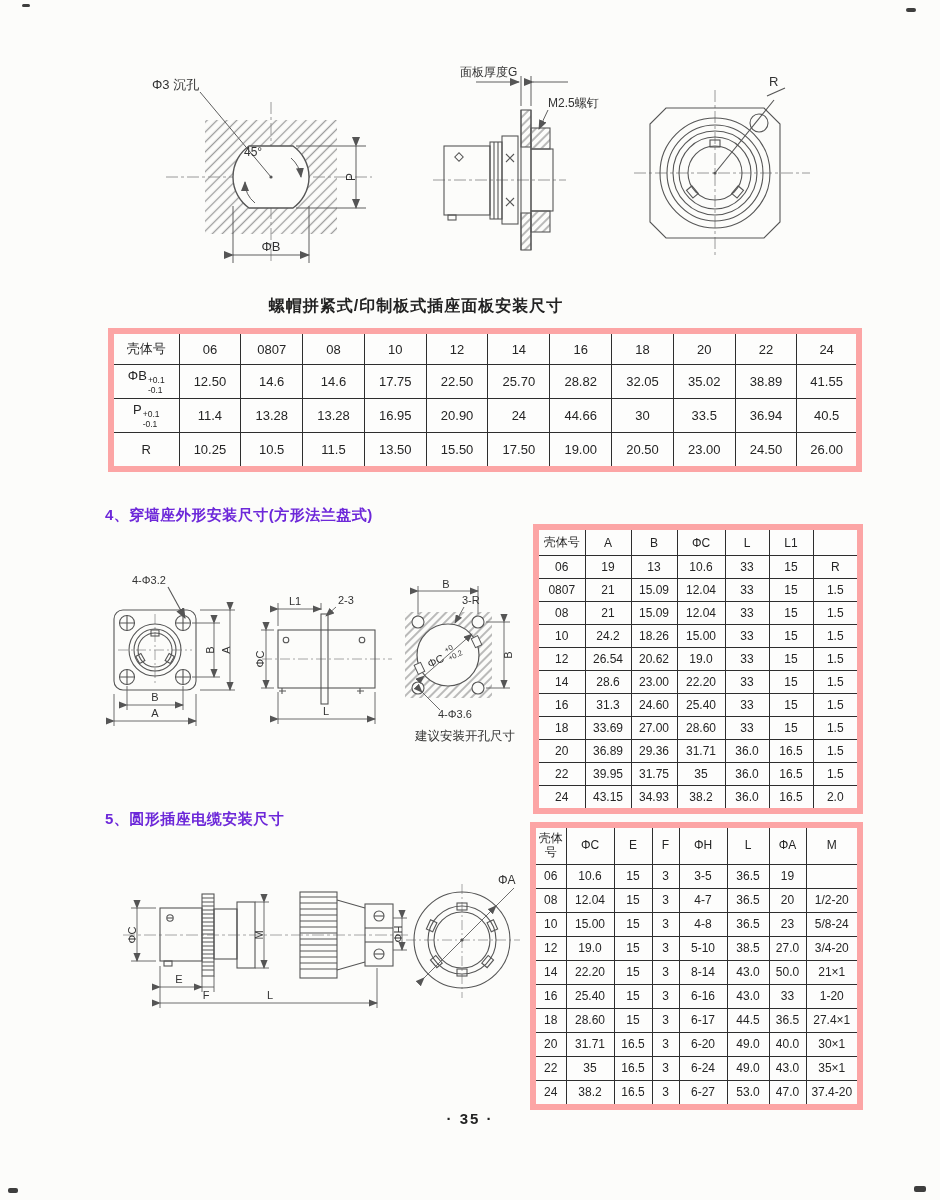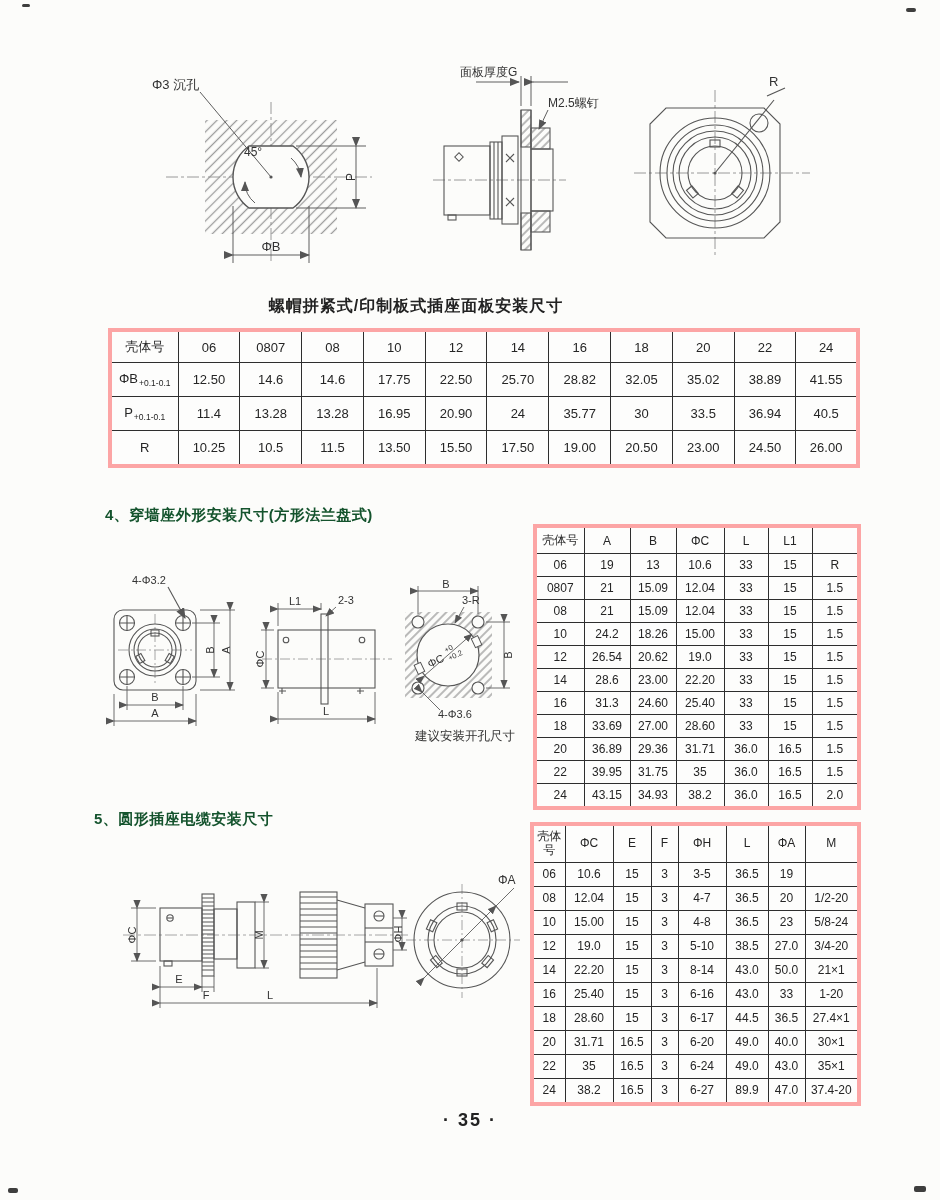--- a/index.html
+++ b/index.html
@@ -3,41 +3,41 @@
 <meta charset="utf-8">
 <style>
   html,body{margin:0;padding:0;background:#e8e8e8;}
   .page{position:relative;width:940px;height:1200px;background:#fcfcfa;overflow:hidden;
         font-family:"Liberation Sans",sans-serif;color:#2b2b2b;}
   .abs{position:absolute;}
   .speck{position:absolute;background:#1c1c1c;border-radius:2px;opacity:.85;}
 
   .tbl-title{left:0;top:296px;width:832px;text-align:center;font-size:16px;font-weight:bold;
              letter-spacing:1px;color:#222;}
-  .sec-head{font-size:15px;color:#14532d;letter-spacing:.5px;font-weight:600;}
+  .sec-head{font-size:15px;color:#6d28d9;letter-spacing:.5px;font-weight:600;}
 
   table.dtab{border-collapse:collapse;table-layout:fixed;background:#fdfdfc;}
   table.dtab td{border:1px solid #2e2e2e;text-align:center;vertical-align:middle;
                 color:#252525;padding:0;overflow:hidden;}
-  table.dtab{border:4px solid #fca5a5;}
+  table.dtab{border:6px solid #fca5a5;}
 
   #t1 td{font-size:13px;height:33px;}
   #t1 thead td{height:30px;}
   #t2 td{font-size:12px;height:22px;}
   #t2 thead td{height:25px;}
   #t3 td{font-size:12px;height:23px;white-space:pre-line;line-height:1.15;}
   #t3 thead td{height:36px;}
 
   .rlbl{font-size:13px;}
-  .tol{display:inline-flex;flex-direction:row;font-size:8.5px;line-height:1.1;
+  .tol{display:inline-flex;flex-direction:column;font-size:8.5px;line-height:1.1;
        vertical-align:-3px;margin-left:1px;text-align:left;}
   .tol i{font-style:normal;}
 
   svg text{font-family:"Liberation Sans",sans-serif;fill:#333;}
-  .footer{left:0;top:1110px;width:940px;text-align:center;font-size:18px;font-weight:bold;
+  .footer{left:0;top:1110px;width:940px;text-align:center;font-size:15px;font-weight:bold;
           color:#222;letter-spacing:2px;}
 </style>
 </head>
 <body>
 
 <div class="page">
 
   <div class="speck" style="left:22px;top:4px;width:8px;height:3px;"></div>
   <div class="speck" style="left:906px;top:8px;width:10px;height:4px;"></div>
   <div class="speck" style="left:8px;top:1188px;width:10px;height:5px;"></div>
@@ -193,21 +193,21 @@
         <td class="rlbl"><span>P</span><span class="tol">
               <i>+0.1</i>
               <i>-0.1</i>
             </span></td>
       <td>11.4</td>
           <td>13.28</td>
           <td>13.28</td>
           <td>16.95</td>
           <td>20.90</td>
           <td>24</td>
-          <td>35.77</td>
+          <td>44.66</td>
           <td>30</td>
           <td>33.5</td>
           <td>36.94</td>
           <td>40.5</td>
         </tr>
       <tr>
         <td class="rlbl"><span>R</span></td>
       <td>10.25</td>
           <td>10.5</td>
           <td>11.5</td>
@@ -469,21 +469,21 @@
           <td>43.15</td>
           <td>34.93</td>
           <td>38.2</td>
           <td>36.0</td>
           <td>16.5</td>
           <td>2.0</td>
         </tr>
       </tbody>
   </table>
 
-  <div class="abs sec-head" style="left:94px;top:810px;">5、圆形插座电缆安装尺寸</div>
+  <div class="abs sec-head" style="left:105px;top:810px;">5、圆形插座电缆安装尺寸</div>
 
   <svg class="abs" style="left:115px;top:856px;" width="300" height="180" viewBox="0 0 300 180">
     <defs>
       <marker id="ar7" markerWidth="10" markerHeight="8" refX="9" refY="4" orient="auto">
         <path d="M0,0 L10,4 L0,8 z" fill="#555"></path>
       </marker>
     </defs>
     <g stroke="#8f8f8f" stroke-width="0.8" fill="none">
       <line x1="8" y1="79" x2="296" y2="79" stroke-dasharray="12 3 3 3"></line>
     </g>
@@ -678,21 +678,21 @@
           <td>49.0</td>
           <td>43.0</td>
           <td>35×1</td>
         </tr>
         <tr>
           <td>24</td>
           <td>38.2</td>
           <td>16.5</td>
           <td>3</td>
           <td>6-27</td>
-          <td>89.9</td>
+          <td>53.0</td>
           <td>47.0</td>
           <td>37.4-20</td>
         </tr>
       </tbody>
   </table>
 
   <div class="abs footer">· 35 ·</div>
 
 </div>
 

